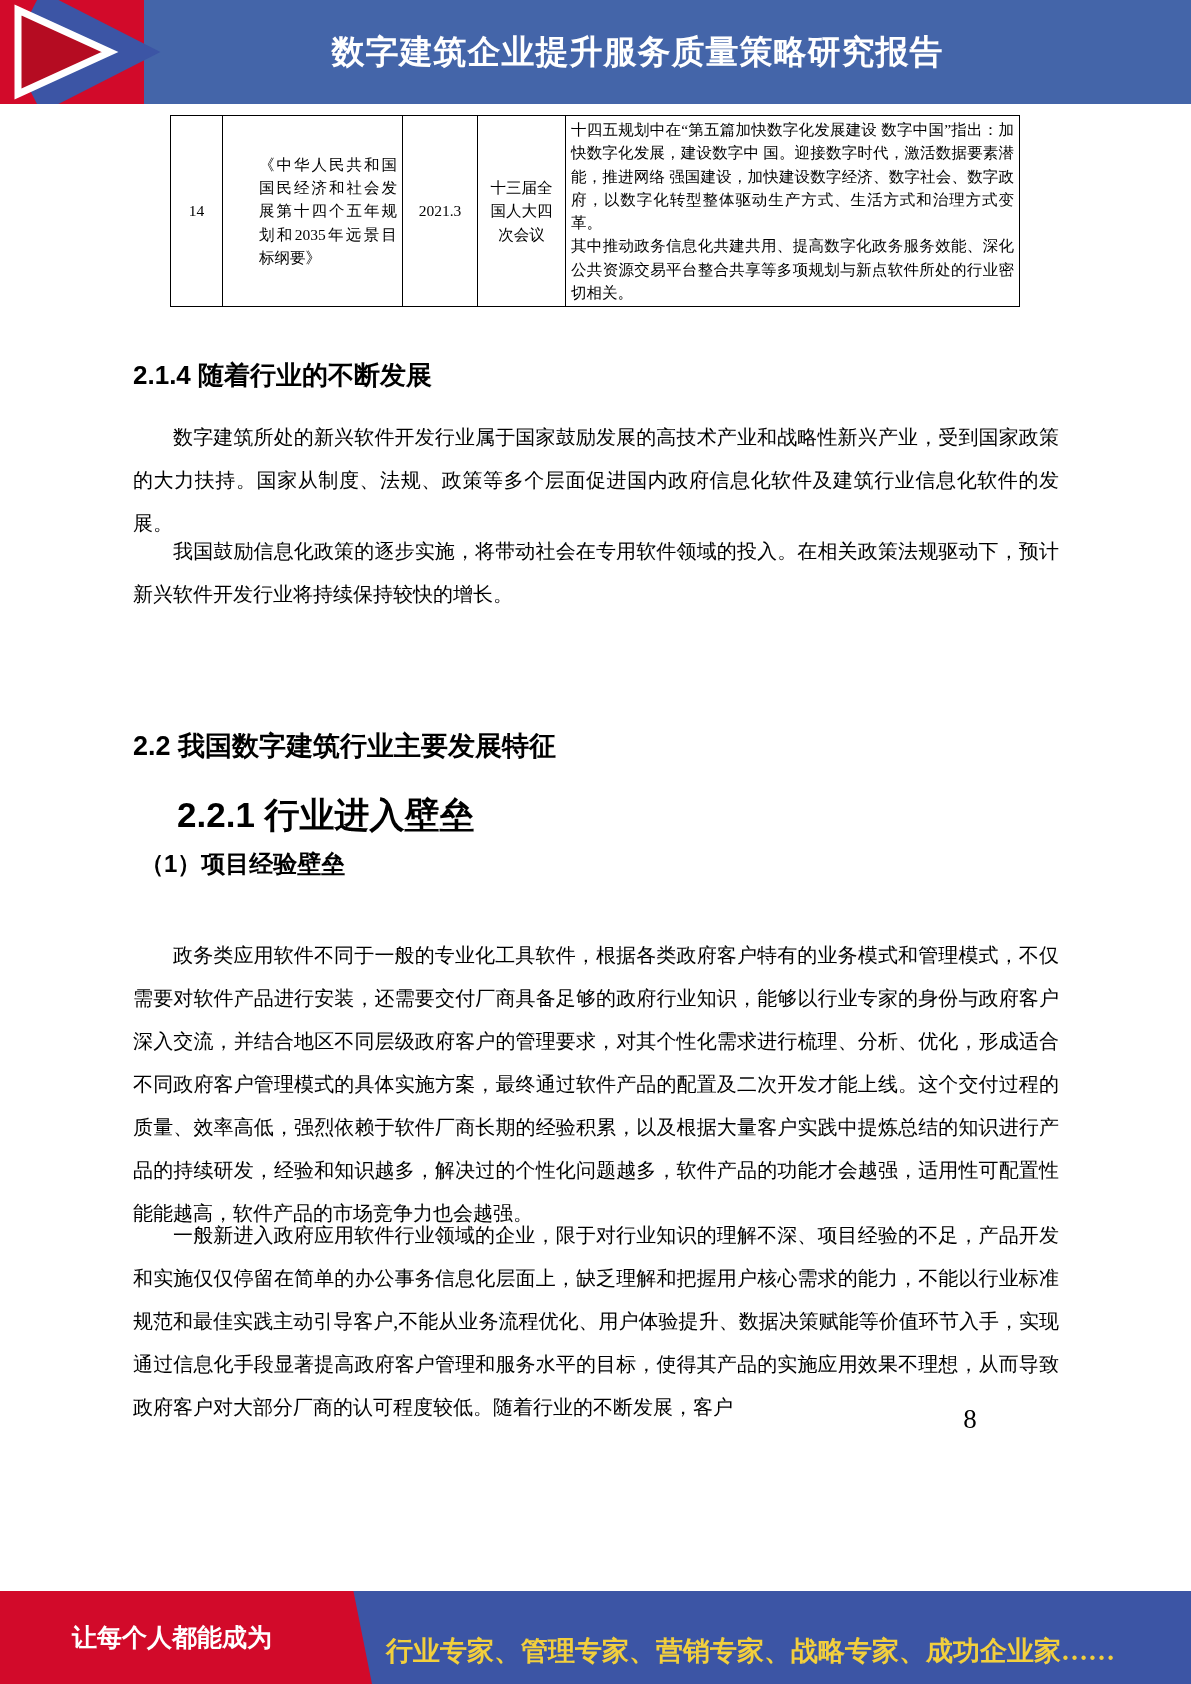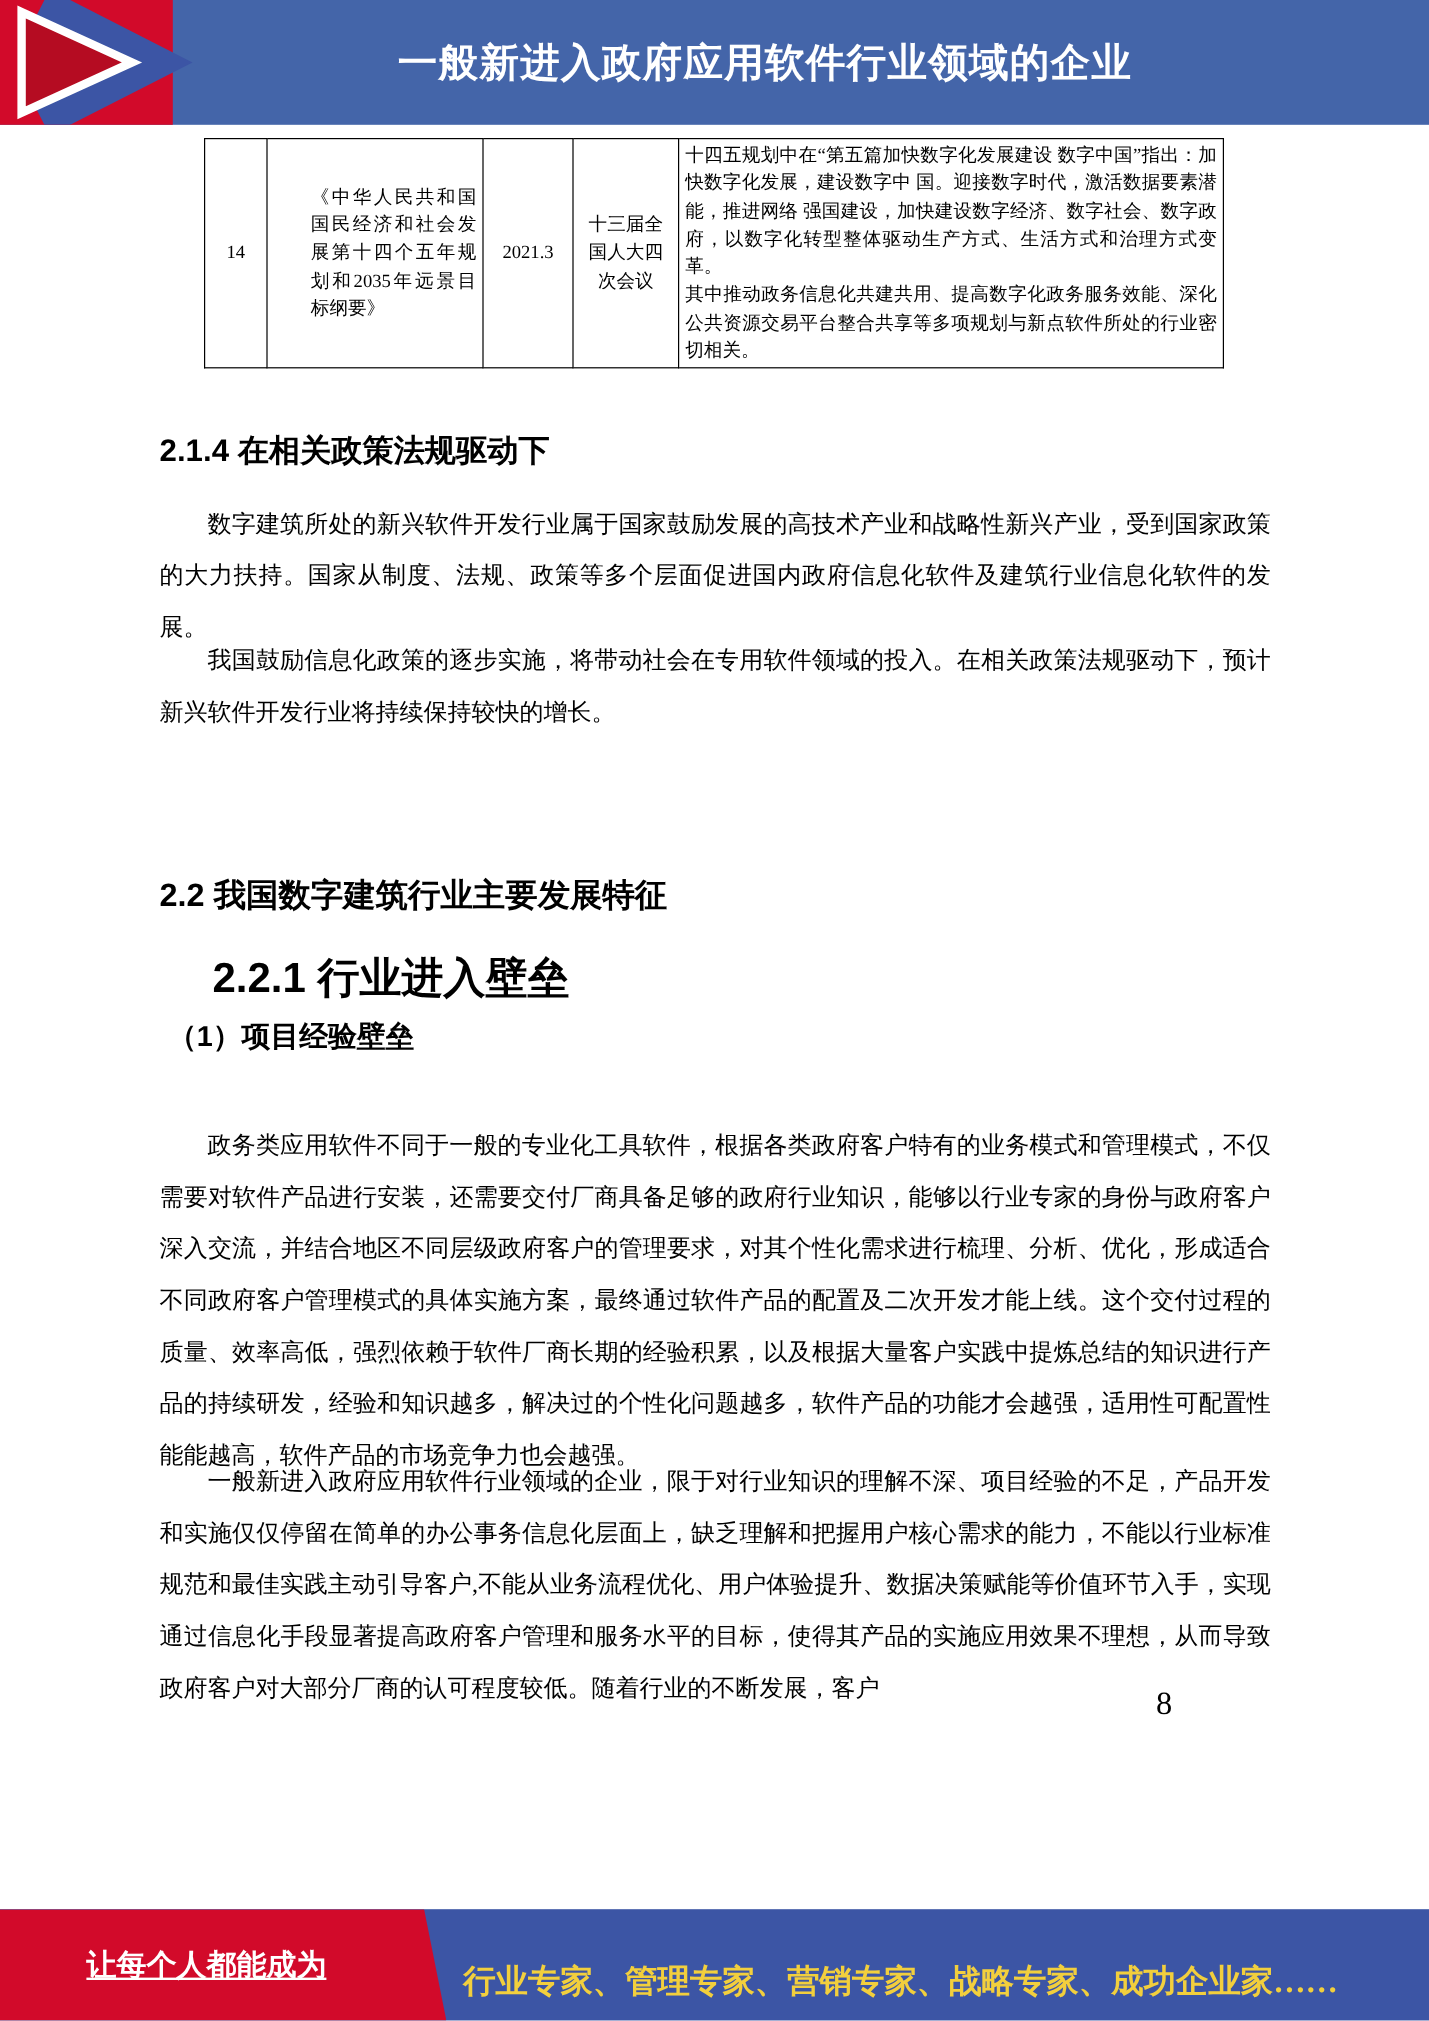--- a/index.html
+++ b/index.html
@@ -68,21 +68,20 @@
   .footer-red {
     position:absolute; left:0; top:0; width:372px; height:93px;
     background:#d20a2a;
     clip-path:polygon(0 0, 95% 0, 100% 100%, 0 100%);
     display:flex; align-items:center; justify-content:center;
   }
   .footer-red-text {
     color:#ffffff; font-size:25px; font-weight:700;
     font-family:"Liberation Sans", sans-serif;
     padding-right:28px;
-    text-decoration:underline;
   }
   .footer-blue-text {
     position:absolute; left:386px; top:0; height:93px; right:10px;
     display:flex; align-items:center;
     color:#f2cf3d; font-size:27px; font-weight:700;
     font-family:"Liberation Serif", serif;
     white-space:nowrap;
     margin-top:13px;
   }
 </style>
@@ -91,21 +90,21 @@
 
 <div class="page">
 
   <header class="topbar">
     <div class="red-tab">
       <svg class="chev-svg" width="190" height="104" viewBox="0 0 190 104">
         <polyline points="30,2 128,52 30,102" fill="none" stroke="#3c55a5" stroke-width="24"></polyline>
         <polygon points="12,10 104,52 12,94" fill="#b50c22" stroke="#ffffff" stroke-width="7"></polygon>
       </svg>
     </div>
-    <div class="header-title">一般新进入政府应用软件行业领域的企业</div>
+    <div class="header-title">数字建筑企业提升服务质量策略研究报告</div>
   </header>
 
   <table class="policy-table">
     <colgroup>
       <col style="width:52px">
       <col style="width:180px">
       <col style="width:75px">
       <col style="width:88px">
       <col style="width:454px">
     </colgroup>
@@ -116,21 +115,21 @@
       <td class="c-date">2021.3</td>
       <td class="c-issuer">十三届全国人大四次会议</td>
       <td class="c-desc">
         <div>十四五规划中在“第五篇加快数字化发展建设 数字中国”指出：加快数字化发展，建设数字中 国。迎接数字时代，激活数据要素潜能，推进网络 强国建设，加快建设数字经济、数字社会、数字政府，以数字化转型整体驱动生产方式、生活方式和治理方式变革。</div>
         <div>其中推动政务信息化共建共用、提高数字化政务服务效能、深化公共资源交易平台整合共享等多项规划与新点软件所处的行业密切相关。</div>
       </td>
     </tr>
   </tbody>
     </table>
 
-  <h2 class="h-main" style="top:358px; font-size:26px;">2.1.4 在相关政策法规驱动下</h2>
+  <h2 class="h-main" style="top:358px; font-size:26px;">2.1.4 随着行业的不断发展</h2>
 
   <p class="body-p" style="top:416px;">数字建筑所处的新兴软件开发行业属于国家鼓励发展的高技术产业和战略性新兴产业，受到国家政策的大力扶持。国家从制度、法规、政策等多个层面促进国内政府信息化软件及建筑行业信息化软件的发展。</p>
 
   <p class="body-p" style="top:530px;">我国鼓励信息化政策的逐步实施，将带动社会在专用软件领域的投入。在相关政策法规驱动下，预计新兴软件开发行业将持续保持较快的增长。</p>
 
   <h2 class="h-main" style="top:728px; font-size:27px;">2.2 我国数字建筑行业主要发展特征</h2>
 
   <h3 class="h-main" style="top:792px; font-size:35px;margin-left:44px;">2.2.1 行业进入壁垒</h3>
 
   <h4 class="h-main" style="top:848px; left:140px; font-size:24px;">（1）项目经验壁垒</h4>

